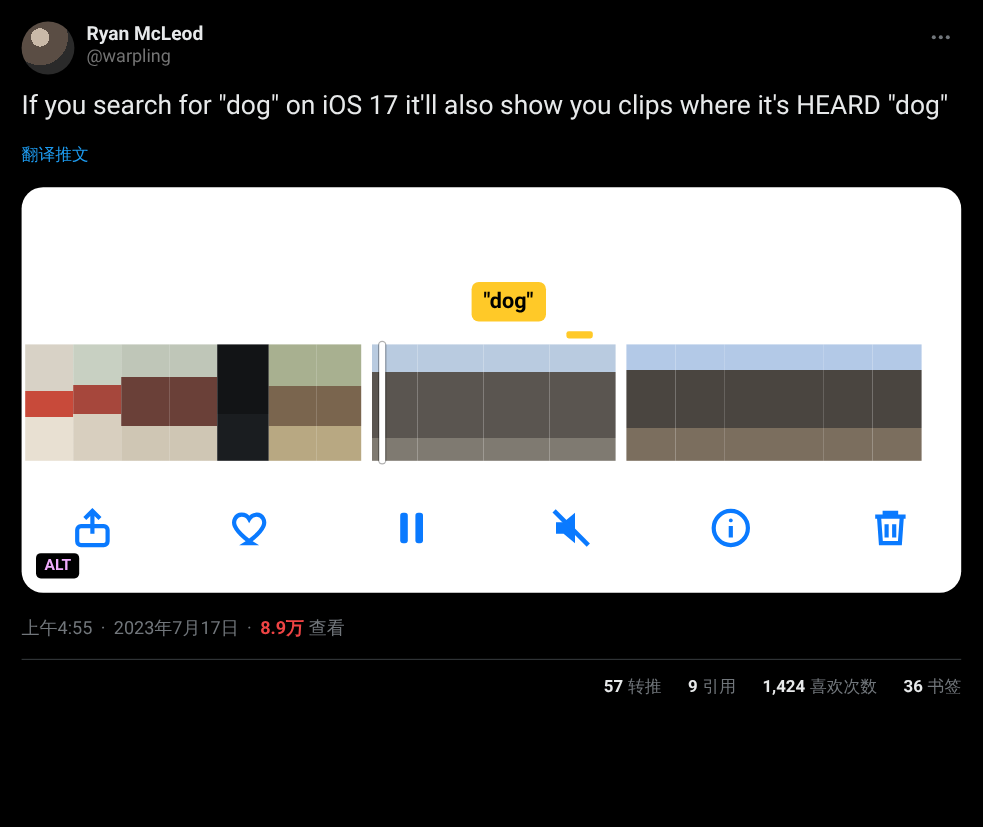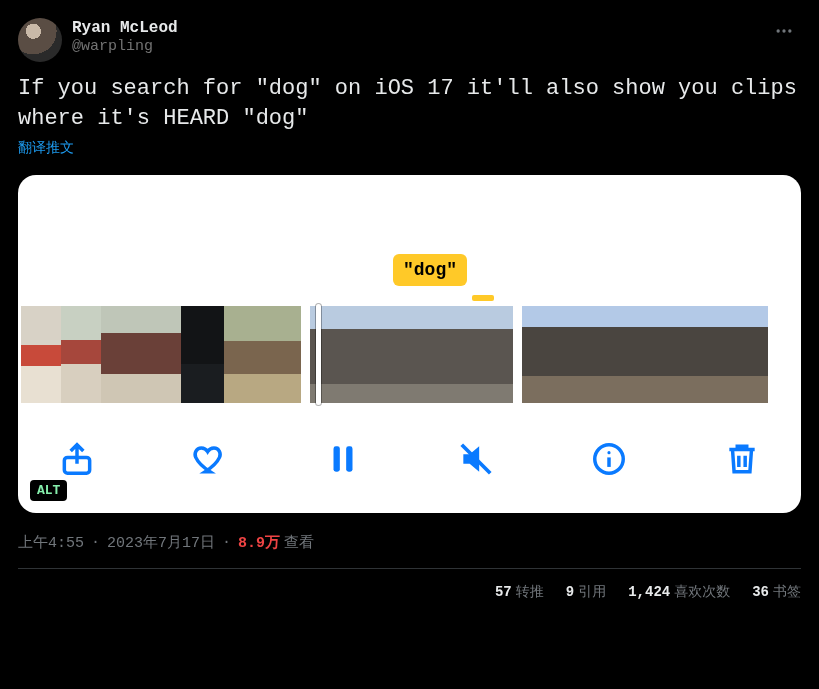--- a/index.html
+++ b/index.html
@@ -6,21 +6,20 @@
   html, body {
     width: 819px; height: 689px;
     background: #000;
     font-family: -apple-system, BlinkMacSystemFont, "Segoe UI", Roboto, Helvetica, Arial, sans-serif;
     color: #e7e9ea;
     overflow: hidden;
   }
   .tweet {
     padding: 18px 18px 0 18px;
     position: relative;
-    font-family: Liberation Mono, monospace;
   }
   .header { display: flex; align-items: flex-start; gap: 10px; position: relative; }
   .avatar {
     width: 44px; height: 44px; border-radius: 50%;
     background: radial-gradient(circle at 35% 30%, #c9b9a8 0 18%, #5a4d44 18% 55%, #2a2a2a 55% 100%);
     flex-shrink: 0;
   }
   .names { display: flex; flex-direction: column; gap: 0px; line-height: 1.25; }
   .display-name { font-weight: 700; font-size: 16px; color: #e7e9ea; }
   .handle { font-size: 15px; color: #737373; }
@@ -32,21 +31,21 @@
   }
   .more svg { width: 20px; height: 20px; fill: #71767b; }
   .body-text {
     margin-top: 12px;
     font-size: 22px;
     line-height: 1.35;
     color: #e7e9ea;
     white-space: pre-wrap;
   }
   .translate {
-    margin-top: 6px;
+    margin-top: 16px;
     font-size: 14px;
     color: #1d9bf0;
     cursor: pointer;
   }
   
   .media {
     margin-top: 18px;
     background: #fff;
     border-radius: 18px;
     overflow: hidden;
@@ -117,21 +116,21 @@
   .tbtn {
     width: 38px; height: 38px;
     display: flex; align-items: center; justify-content: center;
     cursor: pointer;
   }
   .tbtn svg { stroke: #0a7aff; fill: none; stroke-width: 2.2; }
   .alt-badge {
     position: absolute;
     left: 12px; bottom: 12px;
     background: #000;
-    color: #86efac;
+    color: #f0abfc;
     font-weight: 700;
     font-size: 13px;
     padding: 3px 7px;
     border-radius: 4px;
   }
   
   .meta {
     margin-top: 20px;
     font-size: 15px;
     color: #71767b;

